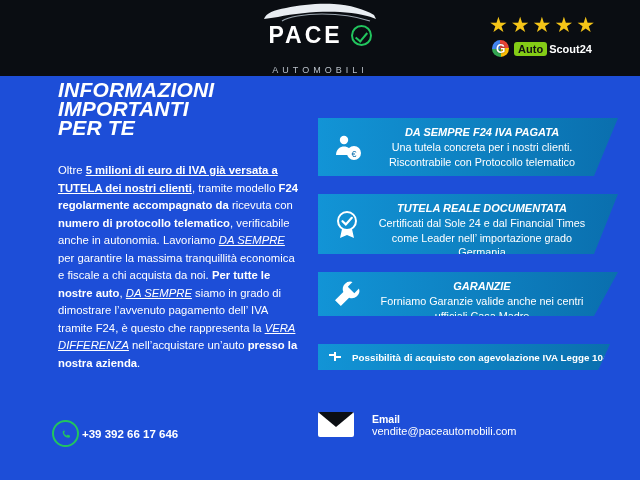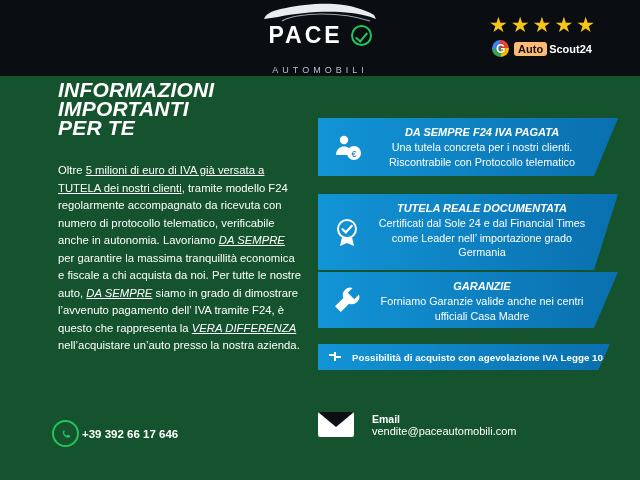--- a/index.html
+++ b/index.html
@@ -87,65 +87,65 @@
     width: 17px; height: 17px; border-radius: 50%;
     display: flex; align-items: center; justify-content: center;
     background: transparent;
     text-shadow: 0 0 2px rgba(0,0,0,.6);
   }
   .autoscout {
     display: flex; align-items: center;
     font-size: 11px; font-weight: bold;
   }
   .as-badge {
-    background: #fdba74; color: #111; padding: 1px 4px; border-radius: 3px;
+    background: #84cc16; color: #111; padding: 1px 4px; border-radius: 3px;
     font-size: 11px; font-weight: bold;
   }
   .as-text { color: #ffffff; margin-left: 2px; font-size: 11px; }
 
   
   .body-area {
     position: absolute; top: 76px; left: 0;
     width: 640px; height: 404px;
-    background: #14532d;
+    background: #1d4ed8;
   }
   .title {
     position: absolute; left: 58px; top: 4px;
     color: #ffffff;
     font-size: 21px;
     font-weight: bold;
     font-style: italic;
     line-height: 19px;
     letter-spacing: 0.2px;
   }
   .title span { display: block; }
   .paragraph {
     position: absolute; left: 58px; top: 86px;
     width: 245px;
     color: #ffffff;
     font-size: 11.3px;
     line-height: 17.5px;
   }
-  .paragraph b { font-weight: normal; }
+  .paragraph b { font-weight: bold; }
   .paragraph i { font-style: italic; }
   .u { text-decoration: underline; }
 
   
   .panel {
     position: absolute;
     left: 318px;
     width: 300px;
     color: #ffffff;
     background: linear-gradient(90deg, #1294d6 0%, #0a6fae 100%);
     clip-path: polygon(0 0, 100% 0, 92% 100%, 0 100%);
     padding: 8px 10px 8px 52px;
   }
   .panel.p1 { top: 42px; height: 58px; }
-  .panel.p2 { top: 118px; height: 76px; }
-  .panel.p3 { top: 196px; height: 56px; }
+  .panel.p2 { top: 118px; height: 60px; }
+  .panel.p3 { top: 196px; height: 44px; }
   .panel-title {
     font-size: 11px;
     font-weight: bold;
     font-style: italic;
     margin-bottom: 2px;
     text-align: center;
     padding-right: 14px;
   }
   .panel-text {
     font-size: 10.8px;

